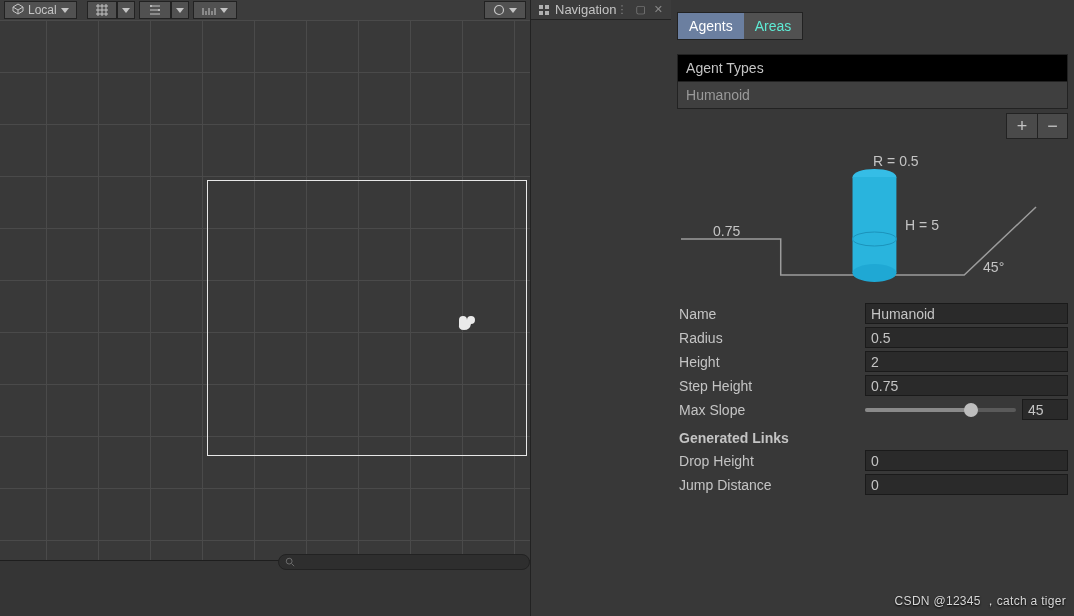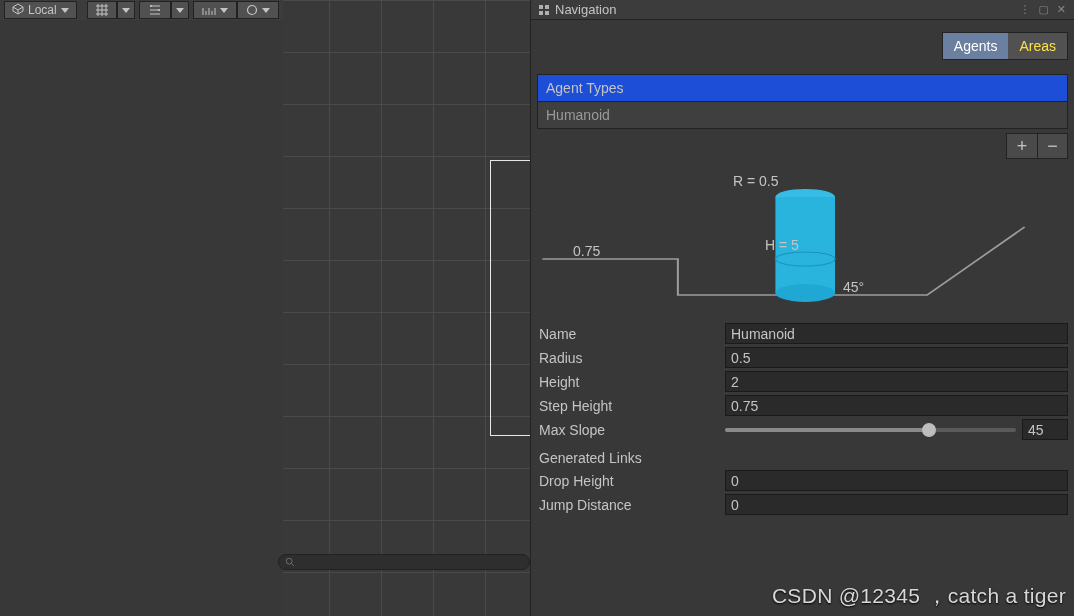--- a/index.html
+++ b/index.html
@@ -1,71 +1,71 @@
 <!DOCTYPE html>
 <html><head>
 <meta charset="utf-8">
 <style>
 *{box-sizing:border-box;margin:0;padding:0;font-family:Arial,Helvetica,sans-serif;user-select:none}
 html,body{width:1074px;height:616px;overflow:hidden;background:#383838}
 .root{display:flex;width:1074px;height:616px;position:relative}
 
 
-.scene{width:530px;height:616px;background:#383838;display:flex;flex-direction:row;position:relative}
+.scene{width:530px;height:616px;background:#383838;display:flex;flex-direction:column;position:relative}
 .toolbar{height:20px;background:#3c3c3c;display:flex;align-items:center;padding:0 4px;gap:0}
 .tb-group{display:flex;align-items:center}
 .tb-btn{height:18px;background:#515151;border:1px solid #222;display:flex;align-items:center;justify-content:center;padding:0 7px;color:#c4c4c4;font-size:12px;gap:4px}
 .tb-btn.icon{padding:0 8px}
 .tb-sep{width:10px}
 .tb-drop{width:0;height:0;border-left:4px solid transparent;border-right:4px solid transparent;border-top:5px solid #c4c4c4}
 .scene-vp{flex:1;background:#393939;position:relative}
 .grid{position:absolute;inset:0;background-image:linear-gradient(#4a4a4a 1px,transparent 1px),linear-gradient(90deg,#4a4a4a 1px,transparent 1px);background-size:52px 52px;background-position:-6px 0px}
 .cam-rect{position:absolute;left:207px;top:160px;width:320px;height:276px;border:1px solid #e8e8e8}
 .cam-icon{position:absolute;left:456px;top:294px;color:#eee;font-size:20px}
 .search-bar{position:absolute;bottom:46px;left:278px;right:0;height:16px;background:#2e2e2e;border:1px solid #222;border-radius:10px;display:flex;align-items:center;padding:0 6px}
 .search-bar svg{width:10px;height:10px;opacity:.6}
 
 
-.nav{flex:1;background:#383838;border-left:1px solid #222;display:flex;flex-direction:column;position:relative}
+.nav{flex:1;background:#383838;border-left:1px solid #222;display:flex;flex-direction:row;position:relative}
 .nav-header{height:20px;background:#3c3c3c;display:flex;align-items:center;padding:0 6px;border-bottom:1px solid #222}
 .nav-header .ico{width:14px;height:14px;margin-right:4px;display:flex;align-items:center;justify-content:center}
 .nav-header .title{color:#c4c4c4;font-size:13px}
 .nav-header .wins{margin-left:auto;display:flex;gap:6px;color:#888;font-size:11px;letter-spacing:2px}
 
 .nav-body{flex:1;background:#383838;padding:0 6px;overflow:hidden}
 
-.seg{display:flex;justify-content:flex-end;margin:12px 0 14px}
+.seg{display:flex;justify-content:flex-start;margin:12px 0 14px}
 .seg-wrap{display:flex;border:1px solid #222;background:#515151}
-.seg-btn{padding:5px 11px;color:#fde047;font-size:14px}
+.seg-btn{padding:5px 11px;color:#5eead4;font-size:14px}
 .seg-btn.active{background:#6b7fa0;color:#fff}
 
-.section-head{background:#1d4ed8;border:1px solid #222;color:#c4c4c4;font-size:14px;padding:5px 8px}
+.section-head{background:#000000;border:1px solid #222;color:#c4c4c4;font-size:14px;padding:5px 8px}
 .listrow{background:#3f3f3f;border:1px solid #222;border-top:none;color:#9a9a9a;font-size:14px;padding:5px 8px}
 .addrem{display:flex;justify-content:flex-end;margin-top:4px}
 .addrem-box{display:flex;border:1px solid #222;background:#4a4a4a}
 .addrem-btn{width:30px;height:24px;display:flex;align-items:center;justify-content:center;color:#c4c4c4;font-size:18px;border-left:1px solid #222}
 .addrem-btn:first-child{border-left:none}
 
 
 .diagram{position:relative;height:150px;margin:8px 0 6px}
 .diag-num{position:absolute;color:#c4c4c4;font-size:14px}
 
 .fields{display:flex;flex-direction:column;gap:3px;margin-top:2px}
 .field{display:flex;align-items:center}
 .flabel{width:188px;color:#c4c4c4;font-size:14px;padding-left:2px}
 .finput{flex:1;height:21px;background:#2a2a2a;border:1px solid #1a1a1a;color:#c4c4c4;font-size:14px;padding:1px 5px;outline:none}
 .slider-wrap{flex:1;display:flex;align-items:center;gap:6px}
 .slider-track{flex:1;height:4px;background:#5a5a5a;position:relative;border-radius:2px}
 .slider-fill{position:absolute;left:0;top:0;bottom:0;width:70%;background:#8a8a8a;border-radius:2px}
 .slider-thumb{position:absolute;left:70%;top:50%;width:14px;height:14px;border-radius:50%;background:#bdbdbd;transform:translate(-50%,-50%)}
 .slider-val{width:46px;height:21px;background:#2a2a2a;border:1px solid #1a1a1a;color:#c4c4c4;font-size:14px;padding:9px 5px;outline:none}
 
-.subhead{font-weight:normal;color:#c4c4c4;font-size:14px;margin:10px 0 4px 2px}
-
-.watermark{position:absolute;right:8px;bottom:6px;color:#d7d7d7;font-size:21px;text-shadow:0 1px 2px #000;letter-spacing:.3px}
+.subhead{font-weight:bold;color:#c4c4c4;font-size:14px;margin:10px 0 4px 2px}
+
+.watermark{position:absolute;right:8px;bottom:6px;color:#d7d7d7;font-size:12px;text-shadow:0 1px 2px #000;letter-spacing:.3px}
 </style>
 </head>
 <body>
 
 <div class="root">
 
   <div class="scene">
     <div class="toolbar">
       <div class="tb-group">
         <div class="tb-btn">

